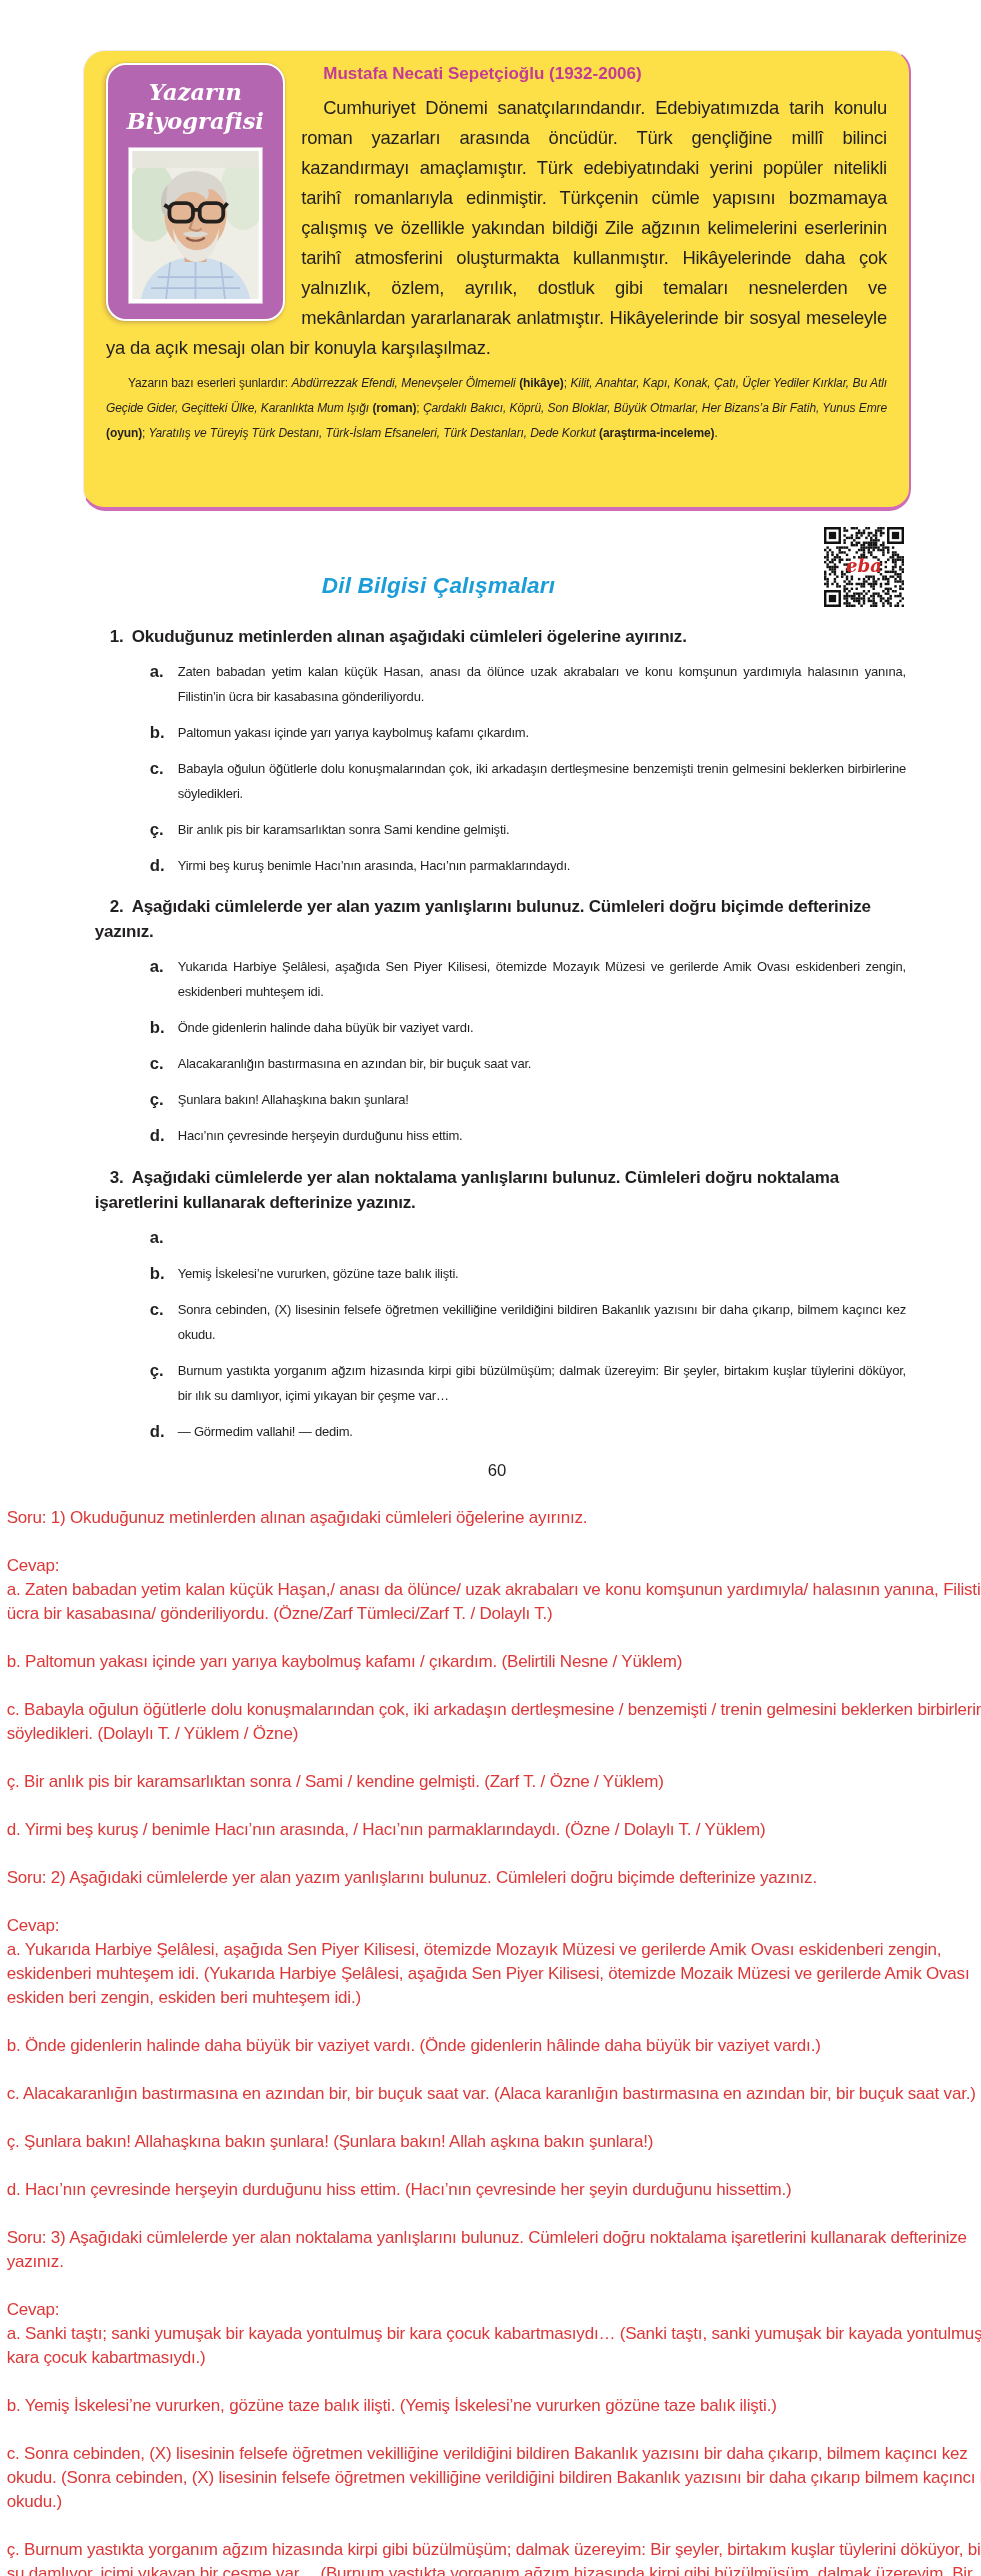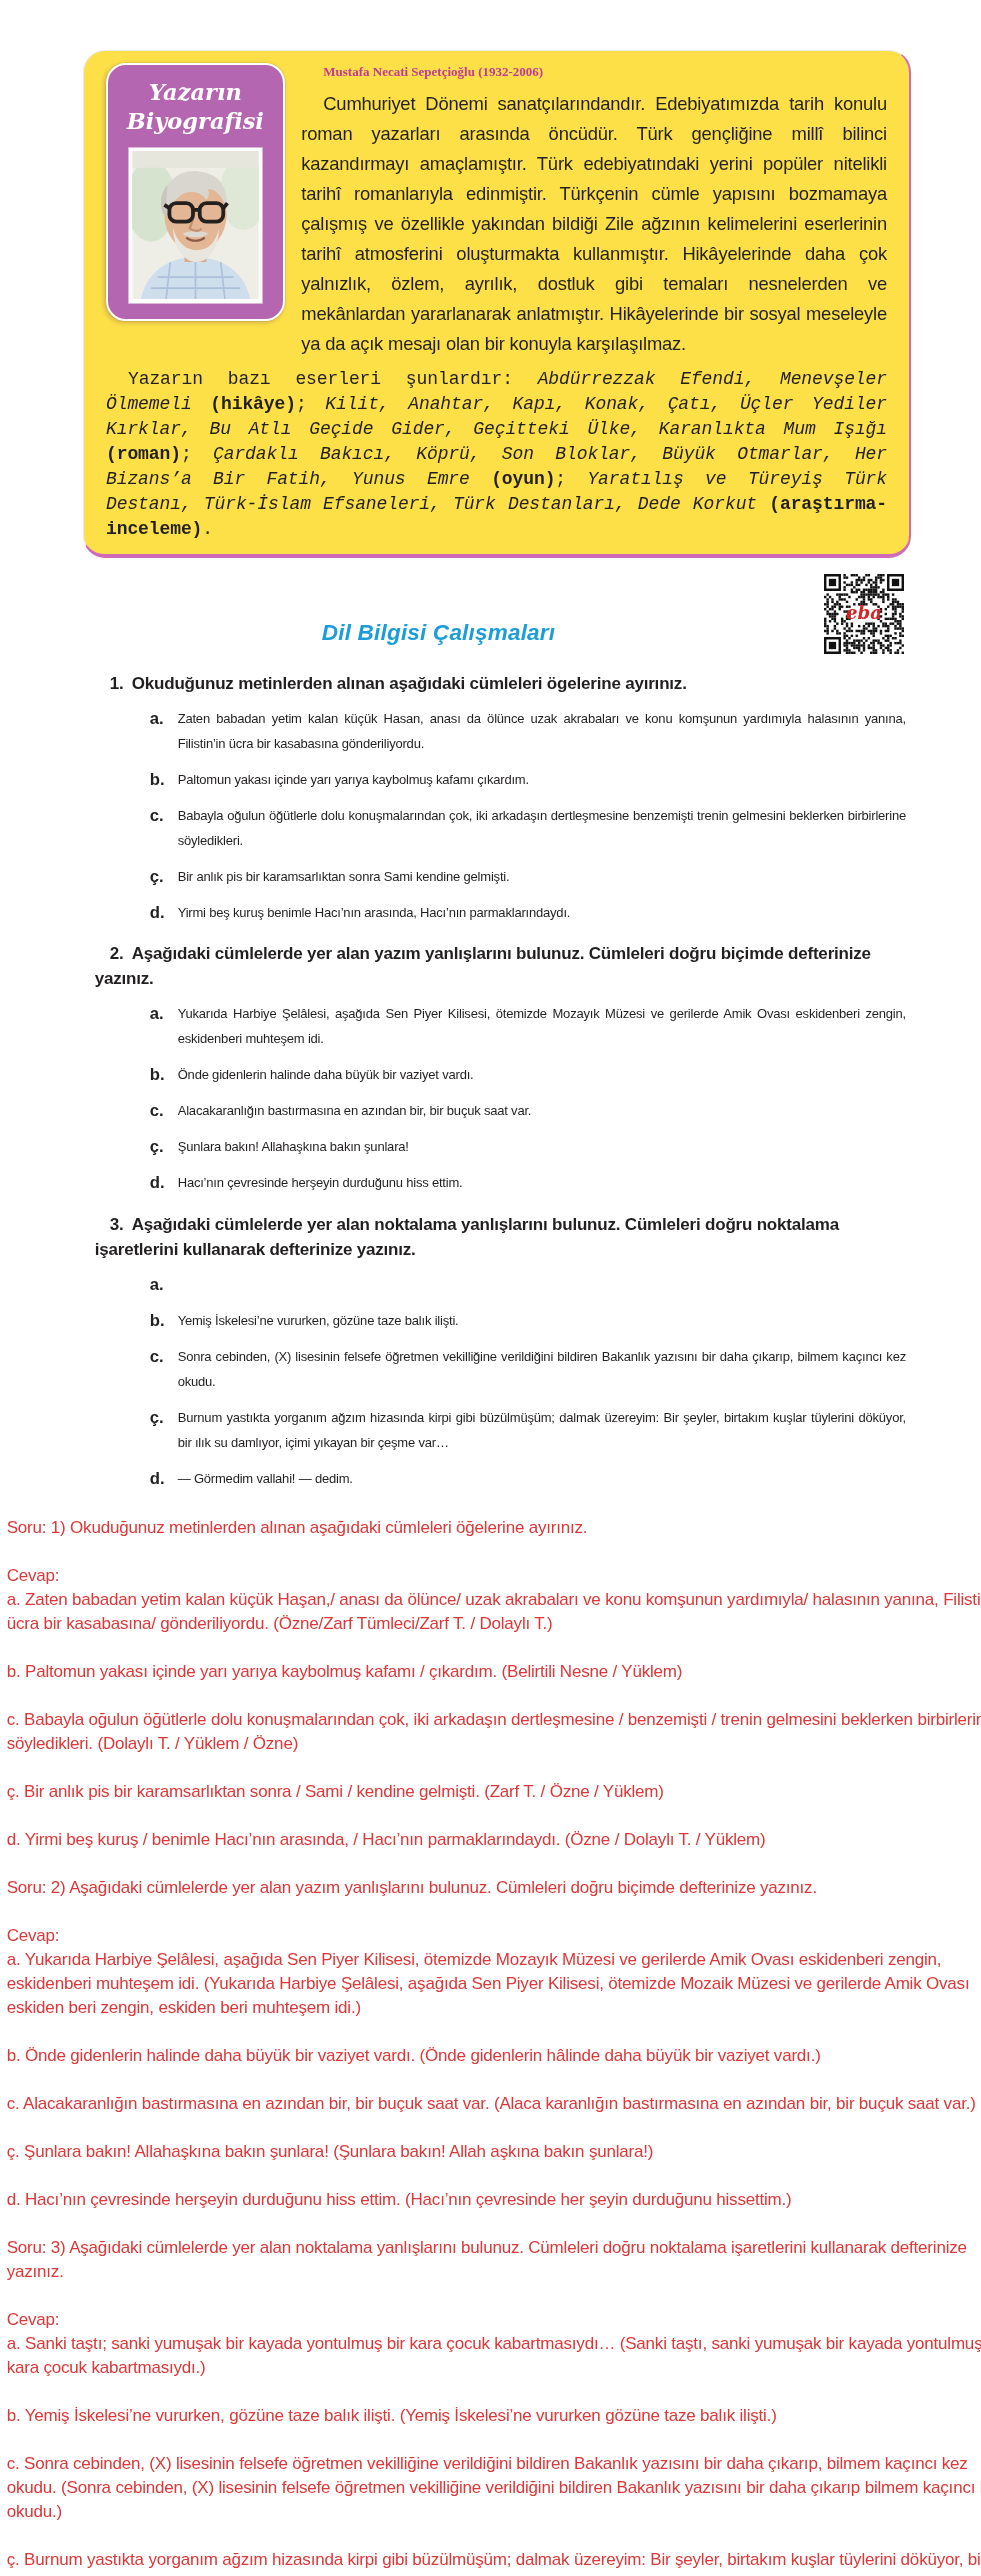--- a/index.html
+++ b/index.html
@@ -24,31 +24,30 @@
     padding:13.3px 8.3px 16.7px;text-align:center;
   }
   .bio-tab-title{
     font-family:"DejaVu Serif",serif;font-style:italic;font-weight:bold;
     color:#ffffff;font-size:22.5px;line-height:1.3;margin:0 0 11.7px;
   }
   .bio-photo-frame{width:127px;height:148px;margin:0 auto;background:#fff;
     box-shadow:0 0 0 0.8px #e3cbe0;padding:3.3px;}
   .bio-photo-frame svg{display:block;width:100%;height:100%;}
   .bio-title{
-    color:var(--magenta);font-weight:bold;font-size:13px;margin:3.3px 0 8.3px;
+    color:var(--magenta);font-weight:bold;font-size:17px;margin:3.3px 0 8.3px;
     text-indent:22px;
-    font-family:Liberation Serif, serif;
   }
   .bio-paragraph{
     font-size:18.4px;line-height:30px;text-align:justify;margin:0;
     text-indent:22px;letter-spacing:-0.2px;
   }
   .bio-works{
-    font-size:18px;line-height:25px;text-align:justify;margin:8.3px 0 0;
-    text-indent:22px;letter-spacing:-0.1px;font-family:Liberation Mono, monospace;
+    font-size:12px;line-height:25px;text-align:justify;margin:8.3px 0 0;
+    text-indent:22px;letter-spacing:-0.1px;
   }
   .run-i{font-style:italic}
   .run-b{font-weight:bold}
 
   
   .section-head{position:relative;margin-top:28px;height:80px;}
   .section-title{
     position:absolute;left:0;right:117px;top:18.4px;text-align:center;
     color:var(--blue);font-weight:bold;font-style:italic;font-size:22.5px;margin:16px;
     letter-spacing:0.2px;
@@ -597,20 +596,21 @@
           <span class="letter">ç.</span>
           <span class="itext">Burnum yastıkta yorganım ağzım hizasında kirpi gibi büzülmüşüm; dalmak üzereyim: Bir şeyler, birtakım kuşlar tüylerini döküyor, bir ılık su damlıyor, içimi yıkayan bir çeşme var…</span>
         </div>
         <div class="item">
           <span class="letter">d.</span>
           <span class="itext">— Görmedim vallahi! — dedim.</span>
         </div>
       </section>
     </div>
 
+  <p class="page-number">60</p>
 </div>
 
 <div class="answers" id="answers">
     <p class="ans">Soru: 1) Okuduğunuz metinlerden alınan aşağıdaki cümleleri öğelerine ayırınız.</p>
     <p class="ans">Cevap:</p>
     <p class="ans tight">a. Zaten babadan yetim kalan küçük Haşan,/ anası da ölünce/ uzak akrabaları ve konu komşunun yardımıyla/ halasının yanına, Filistin’in ücra bir kasabasına/ gönderiliyordu. (Özne/Zarf Tümleci/Zarf T. / Dolaylı T.)</p>
     <p class="ans">b. Paltomun yakası içinde yarı yarıya kaybolmuş kafamı / çıkardım. (Belirtili Nesne / Yüklem)</p>
     <p class="ans">c. Babayla oğulun öğütlerle dolu konuşmalarından çok, iki arkadaşın dertleşmesine / benzemişti / trenin gelmesini beklerken birbirlerine söyledikleri. (Dolaylı T. / Yüklem / Özne)</p>
     <p class="ans">ç. Bir anlık pis bir karamsarlıktan sonra / Sami / kendine gelmişti. (Zarf T. / Özne / Yüklem)</p>
     <p class="ans">d. Yirmi beş kuruş / benimle Hacı’nın arasında, / Hacı’nın parmaklarındaydı. (Özne / Dolaylı T. / Yüklem)</p>

